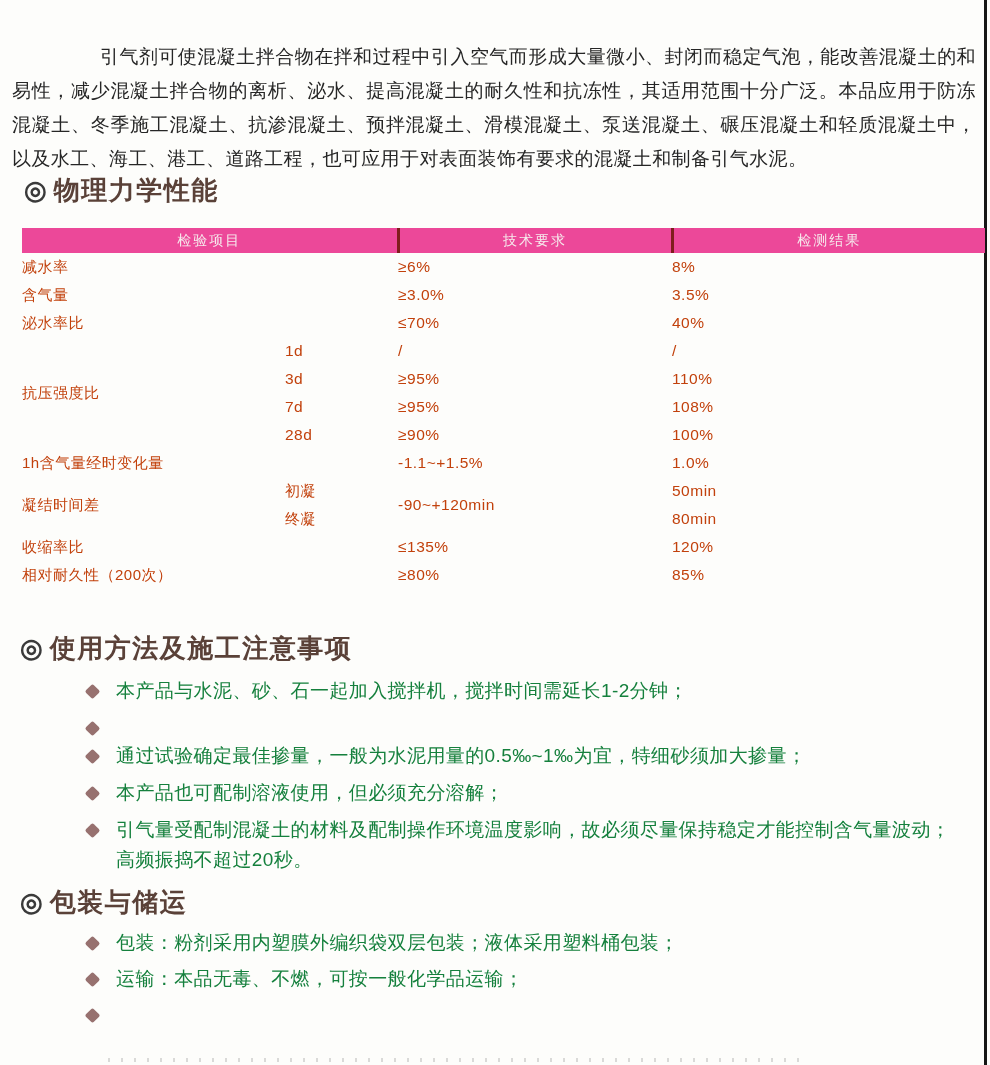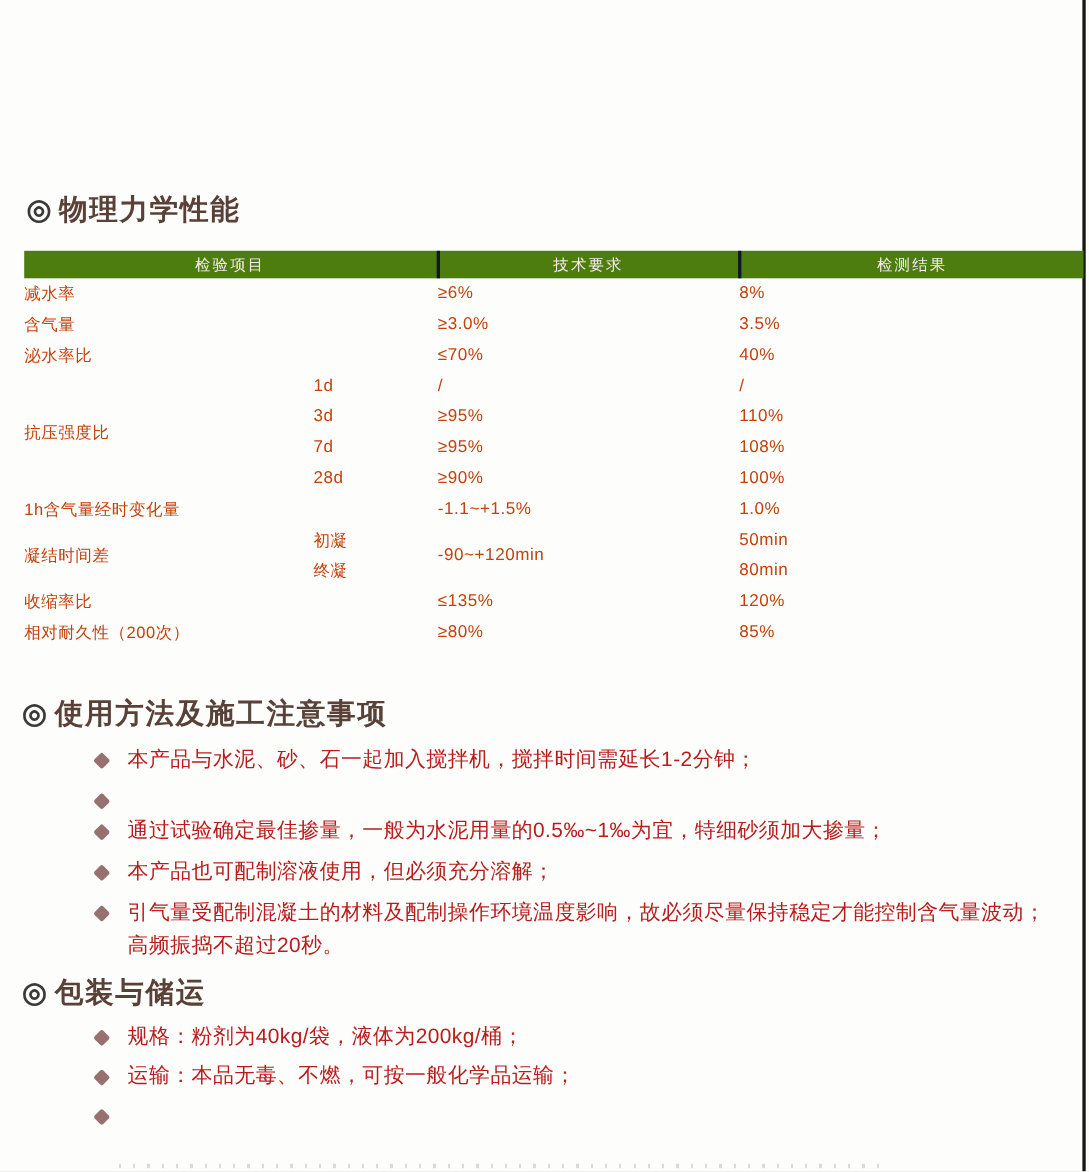--- a/index.html
+++ b/index.html
@@ -36,60 +36,61 @@
   
   table.perf {
     position:absolute; top:228px; left:22px; width:963px;
     border-collapse:collapse; table-layout:fixed;
   }
   table.perf col.c-main { width:263px; }
   table.perf col.c-sub  { width:113px; }
   table.perf col.c-req  { width:274px; }
   table.perf col.c-res  { width:313px; }
   table.perf th {
-    background:#4d7c0f; color:#f6ebed;
+    background:#ec4899; color:#f6ebed;
     font-size:14px; font-weight:normal; letter-spacing:2px;
     height:25px; padding:0; text-align:center;
   }
-  table.perf th + th { border-left:3px solid #0f172a;text-align:center; }
+  table.perf th + th { border-left:3px solid #7f1d1d;text-align:center; }
   table.perf td {
     height:28px; padding:0;
     font-size:15px; color:#c2410c;
     text-align:left; vertical-align:middle;
     letter-spacing:0.5px;
     margin-top:35px;
   }
   table.perf td.num { font-size:15.5px; }
 
   
   .bullet-list { position:absolute; left:80px; width:872px; list-style:none; margin:0; padding:0; }
   .list-usage     { top:676px; }
   .list-packaging { top:928px; }
   .bullet-item { display:flex; align-items:flex-start; margin-bottom:7px; }
   .list-packaging .bullet-item { margin-bottom:6px; }
   .diamond {
     flex:none; width:11px; height:11px; margin:10px 18px 0 7px;
     background:#97716f; transform:rotate(45deg); border-radius:2px;
   }
-  .bullet-text { font-size:19px; line-height:30px; color:#b91c1c; letter-spacing:0.4px; }
+  .bullet-text { font-size:19px; line-height:30px; color:#15803d; letter-spacing:0.4px; }
 
   
   .cutoff {
     position:absolute; top:1058px; left:108px; width:700px; height:4px;
     background:repeating-linear-gradient(90deg, rgba(80,80,80,0.45) 0 2px, transparent 2px 13px);
     opacity:0.45;
   }
 </style>
 </head>
 <body>
 
 <div class="page">
 
   <div class="scan-bar"></div>
 
+  <p class="intro">引气剂可使混凝土拌合物在拌和过程中引入空气而形成大量微小、封闭而稳定气泡，能改善混凝土的和易性，减少混凝土拌合物的离析、泌水、提高混凝土的耐久性和抗冻性，其适用范围十分广泛。本品应用于防冻混凝土、冬季施工混凝土、抗渗混凝土、预拌混凝土、滑模混凝土、泵送混凝土、碾压混凝土和轻质混凝土中，以及水工、海工、港工、道路工程，也可应用于对表面装饰有要求的混凝土和制备引气水泥。</p>
 
   <div class="section-heading h-physical">
     <span class="marker">◎</span><span>物理力学性能</span>
   </div>
 
   <table class="perf">
     <colgroup>
       <col class="c-main">
         <col class="c-sub">
         <col class="c-req">
@@ -193,21 +194,21 @@
     </li>
   </ul>
 
   <div class="section-heading h-packaging">
     <span class="marker">◎</span><span>包装与储运</span>
   </div>
 
   <ul class="bullet-list list-packaging">
     <li class="bullet-item">
       <span class="diamond"></span>
-      <span class="bullet-text">规格：粉剂为40kg/袋，液体为200kg/桶；</span>
+      <span class="bullet-text">包装：粉剂采用内塑膜外编织袋双层包装；液体采用塑料桶包装；</span>
     </li>
     <li class="bullet-item">
       <span class="diamond"></span>
       <span class="bullet-text">运输：本品无毒、不燃，可按一般化学品运输；</span>
     </li>
     <li class="bullet-item">
       <span class="diamond"></span>
     </li>
   </ul>
 

